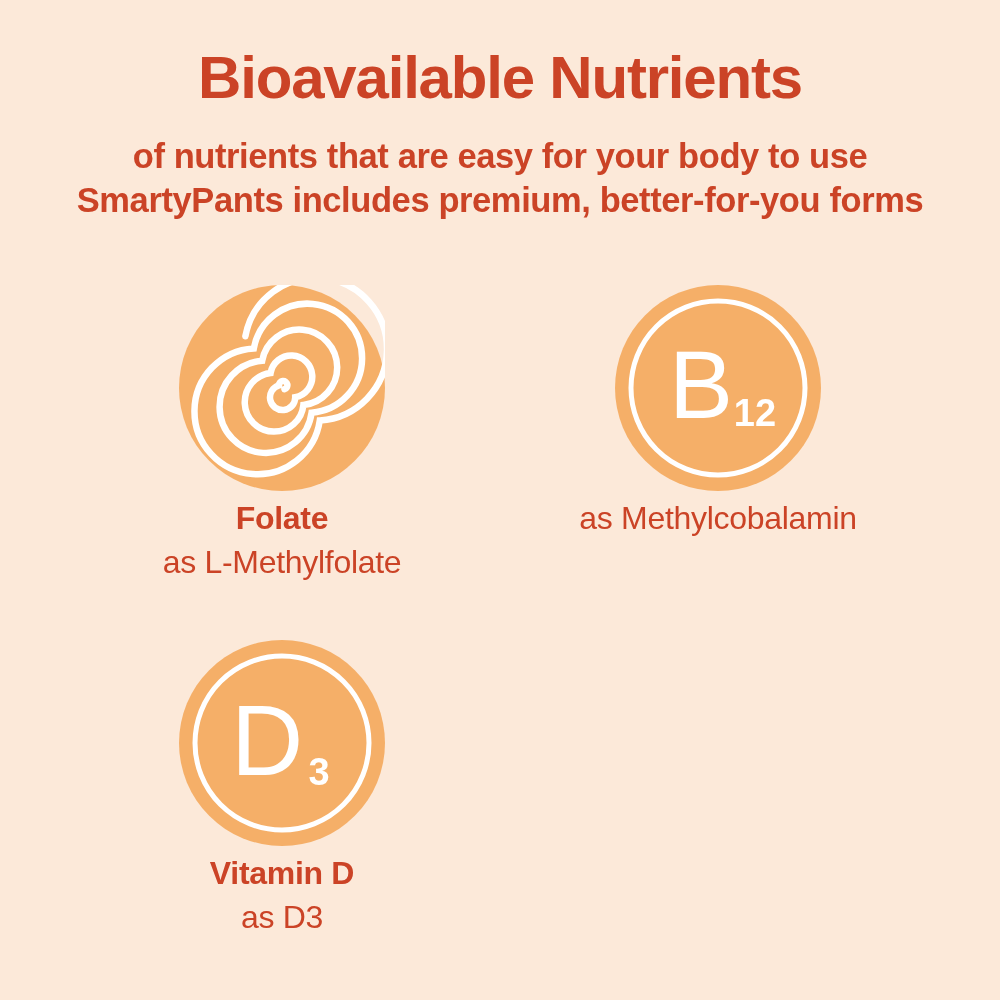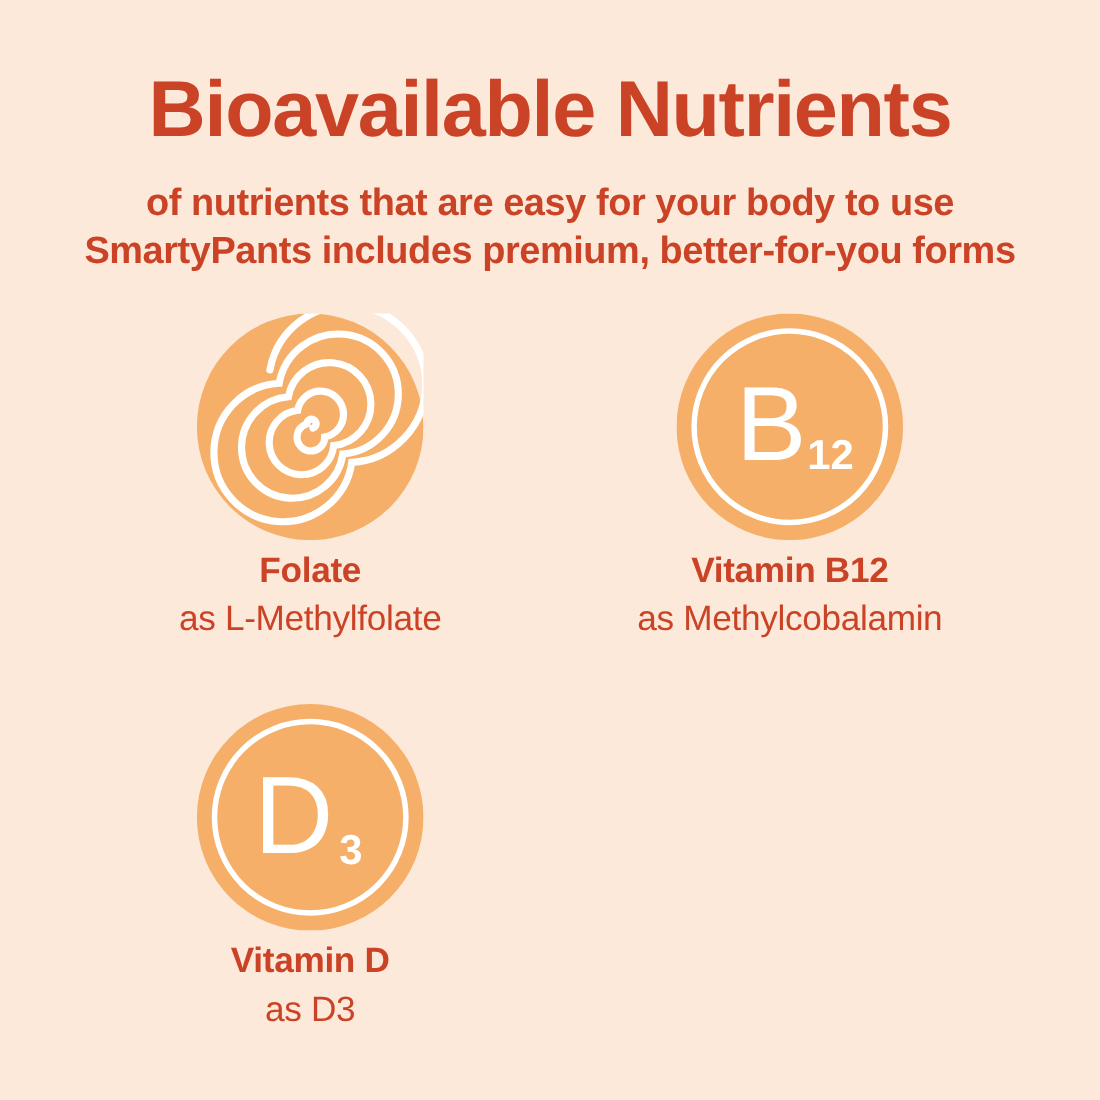--- a/index.html
+++ b/index.html
@@ -24,26 +24,26 @@
 
   
   .header {
     position: absolute;
     top: 48px;
     left: 0;
     width: 1000px;
     text-align: center;
   }
   .title {
-    font-size: 72px;
+    font-size: 60px;
     font-weight: 700;
     color: #CB4326;
     letter-spacing: -1.2px;
     line-height: 1.0;
-    margin: 16px;
+    margin: 0;
     white-space: nowrap;
     text-align: center;
   }
   .subtitle {
     margin: 26px 0 0 0;
     font-size: 34.5px;
     font-weight: 600;
     color: #CB4326;
     line-height: 1.28;
     letter-spacing: -0.4px;
@@ -149,21 +149,20 @@
         <div class="icon">
           <svg viewBox="0 0 206 206" xmlns="http://www.w3.org/2000/svg">
             <circle cx="103" cy="103" r="103" fill="#F5AF68"></circle>
             <circle cx="103" cy="103" r="87" fill="none" stroke="#FFFFFF" stroke-width="5"></circle>
             <text x="86" y="133" text-anchor="middle" font-family="Liberation Sans, sans-serif" font-size="96" font-weight="400" fill="#FFFFFF">B</text>
             <text x="140" y="141" text-anchor="middle" font-family="Liberation Sans, sans-serif" font-size="38" font-weight="700" fill="#FFFFFF">12</text>
           </svg>
         </div>
       </div>
       <div class="labels">
-        <div class="label-main">Vitamin B12</div>
         <div class="label-sub">as Methylcobalamin</div>
       </div>
     </div>
 
     <div class="cell cell-2">
       <div class="icon-wrap">
         <div class="icon">
           <svg viewBox="0 0 206 206" xmlns="http://www.w3.org/2000/svg">
             <circle cx="103" cy="103" r="103" fill="#F5AF68"></circle>
             <circle cx="103" cy="103" r="87" fill="none" stroke="#FFFFFF" stroke-width="5"></circle>

